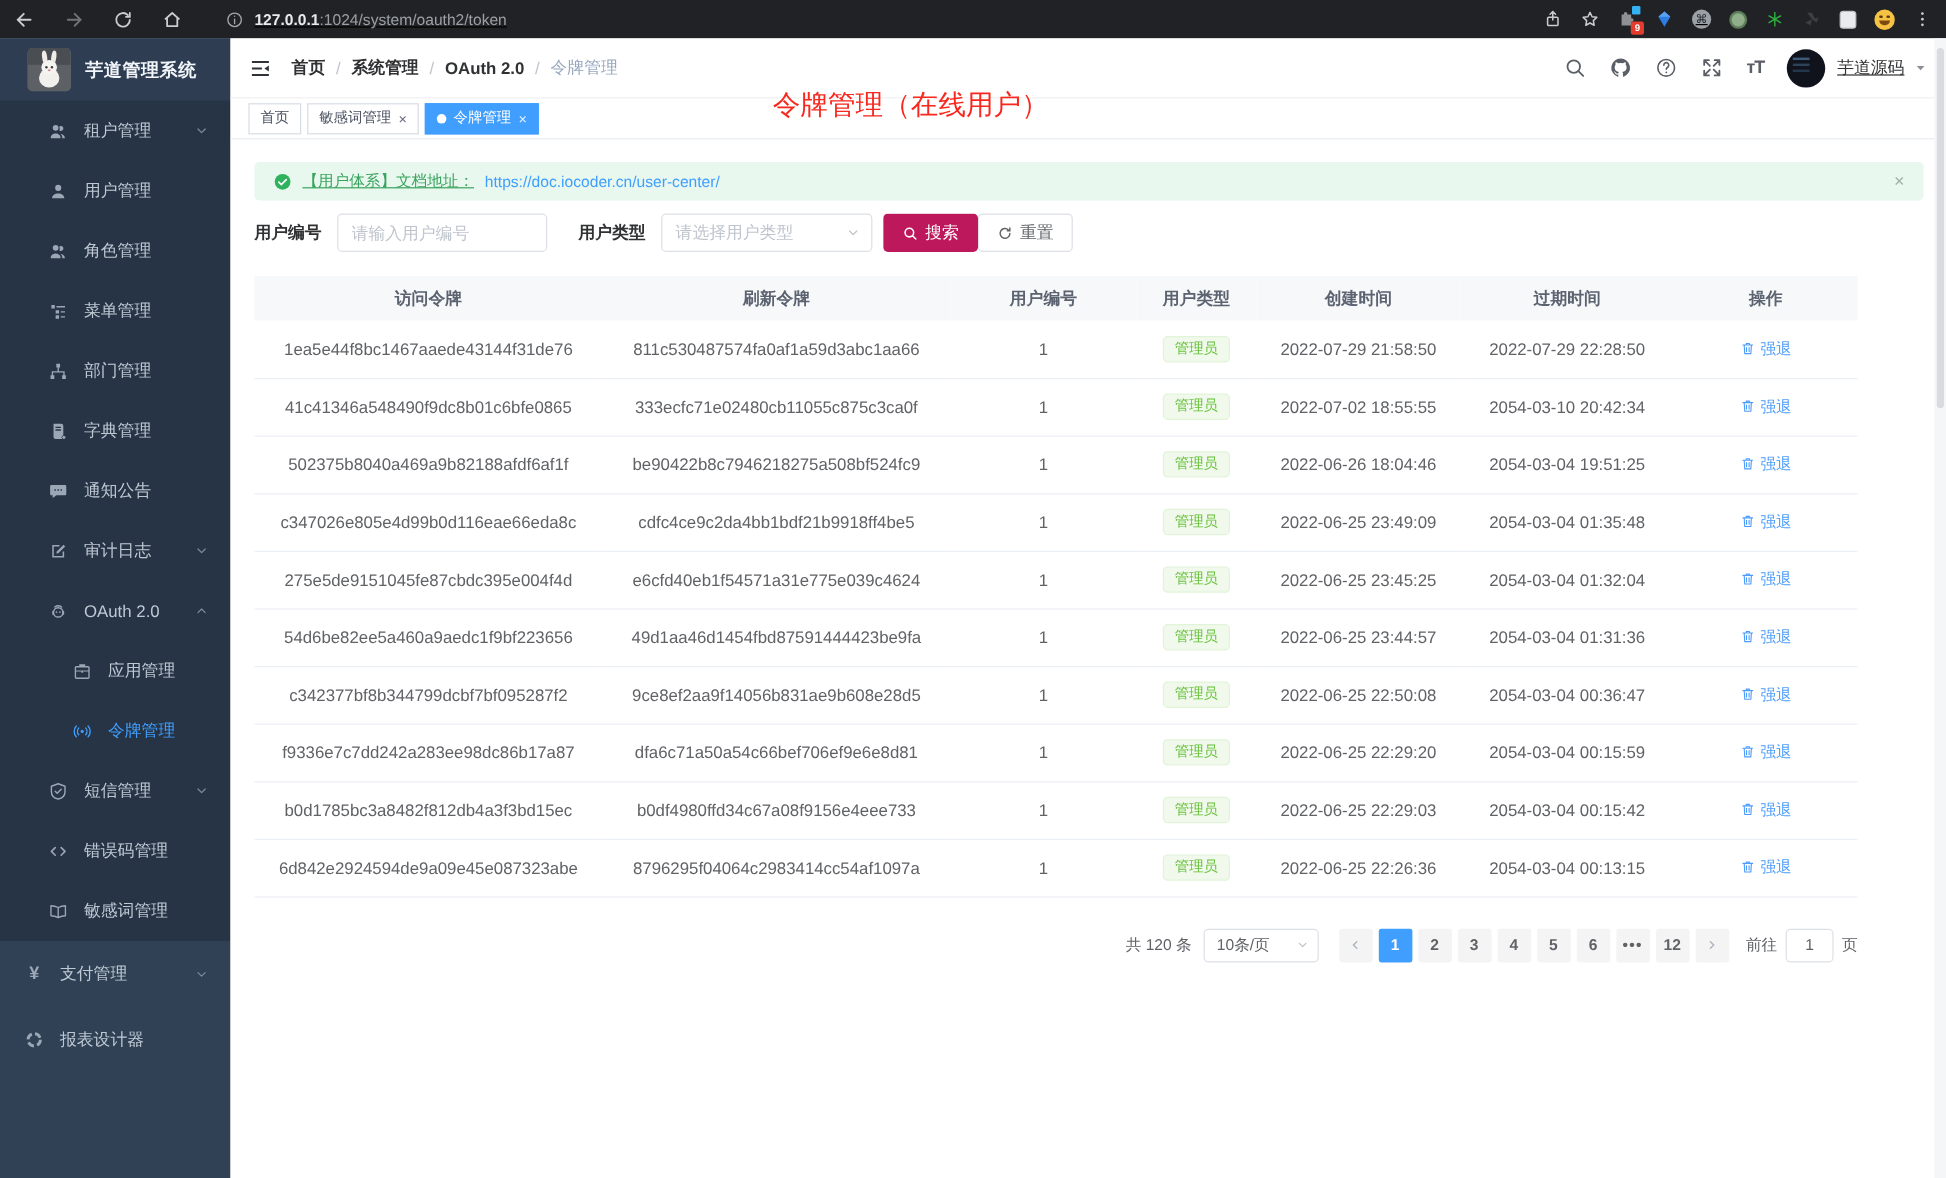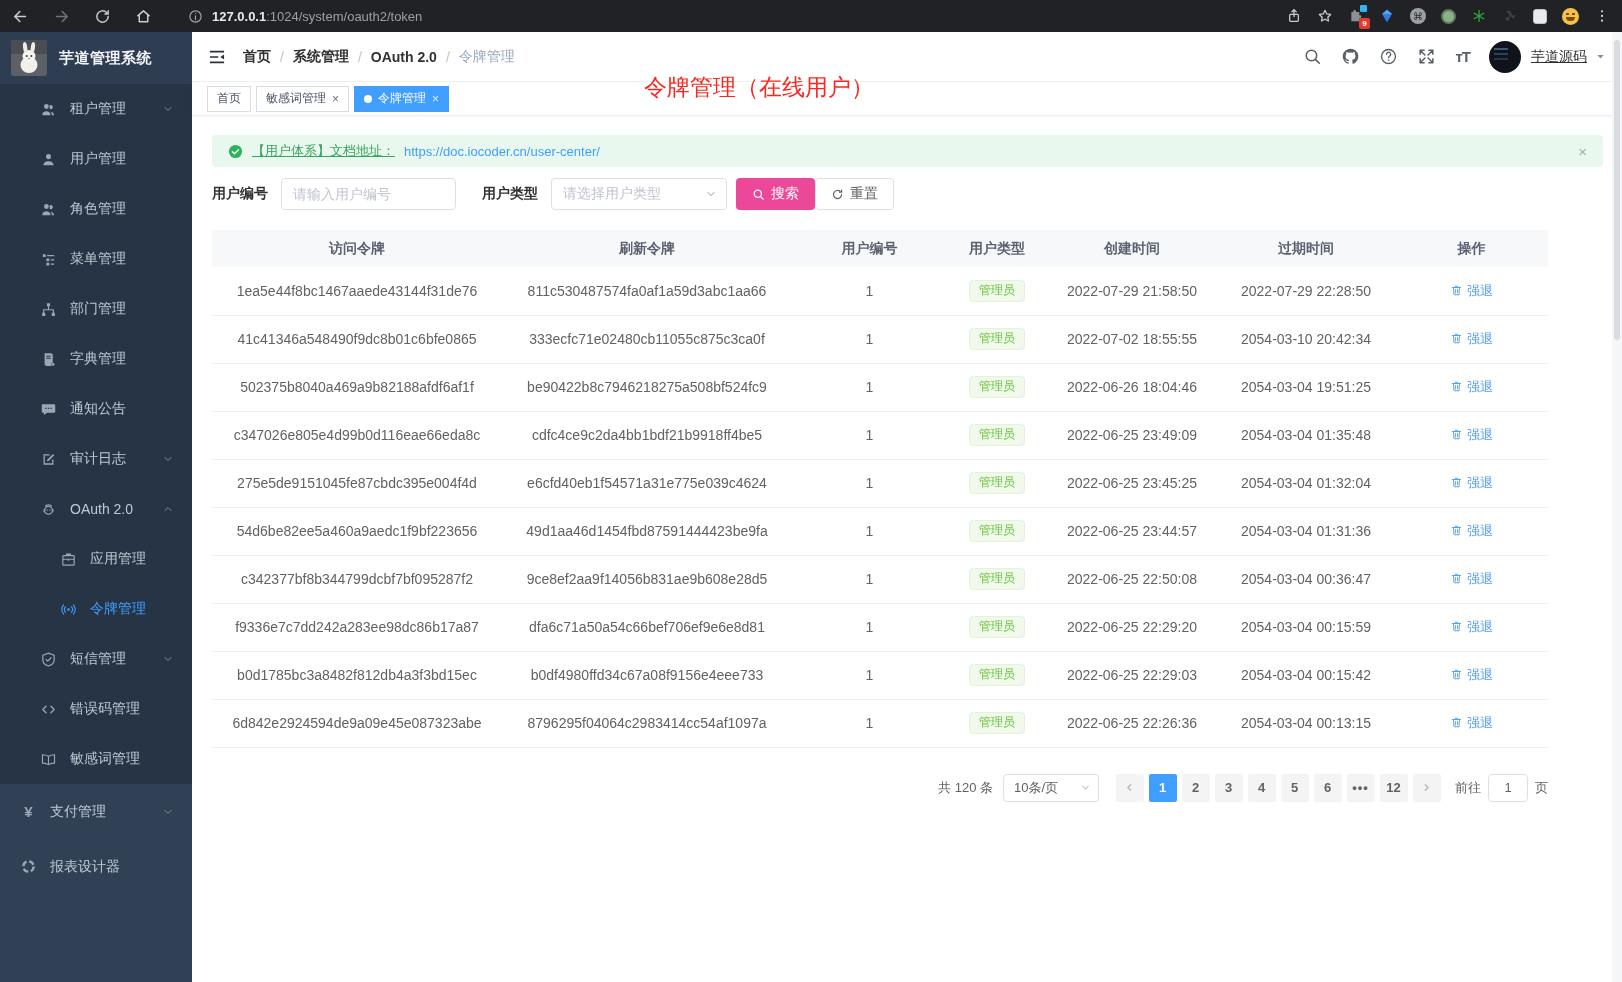--- a/index.html
+++ b/index.html
@@ -1,21 +1,21 @@
 <!DOCTYPE html>
 <html><head>
 <meta charset="utf-8">
 <style>
   * { box-sizing: border-box; margin: 0; padding: 0; }
   html,body { width:1622px; height:982px; overflow:hidden; font-family:"Liberation Sans","DejaVu Sans",sans-serif; background:#fff; }
   .ic { display:inline-flex; align-items:center; justify-content:center; }
   .ic svg { width:100%; height:100%; display:block; }
 
   
-  .chrome { height:32px; background:#212225; display:flex; align-items:center; padding:0 12px; gap:24px; }
+  .chrome { height:32px; background:#212225; display:flex; align-items:center; padding:0 12px; gap:24px;text-decoration:underline; }
   .chrome .nav-ic { width:17px; height:17px; color:#c9ccd1; }
   .chrome .nav-ic.dim { color:#707378; }
   .urlbar { display:flex; align-items:center; gap:9px; margin-left:12px; flex:1; min-width:0; }
   .urlbar .info-ic { width:15px; height:15px; color:#a2a6ab; }
   .url { font-size:13px; color:#9aa0a6; white-space:nowrap; }
   .url b { color:#e8eaed; font-weight:700; }
   .chrome-right { display:flex; align-items:center; gap:15px; margin-left:auto; }
   .chrome-right .nav-ic { width:16px; height:16px; }
   .ext { position:relative; width:16px; height:16px; }
   .badge { position:absolute; right:-6px; bottom:-5px; background:#e33b2e; color:#fff; font-size:8px; min-width:11px; height:11px; border-radius:2px; display:flex; align-items:center; justify-content:center; padding:0 2px; font-weight:700;}
@@ -23,21 +23,21 @@
   .emoji-face { width:17px; height:17px; border-radius:50%; background:#f6c244; position:relative; }
   .emoji-face:before { content:""; position:absolute; left:4px; top:5px; width:2.5px; height:2.5px; background:#5b3b11; border-radius:50%; box-shadow:6px 0 0 #5b3b11; }
   .emoji-face:after { content:""; position:absolute; left:4px; top:9px; width:9px; height:4px; border-radius:0 0 8px 8px; background:#7c4a12; }
   .green-dot { width:15px; height:15px; border-radius:50%; background:#8fae8a; border:2px solid #5d7d5a; }
   .white-sq { width:14px; height:15px; border-radius:3px; background:#e9eaec; border:1px solid #bfc2c6; }
   .cmd-circle { width:16px; height:16px; border-radius:50%; background:#9aa0a6; color:#26282b; font-size:10px; display:flex; align-items:center; justify-content:center; }
 
   
   .app { display:flex; height:950px; }
   .sidebar { width:192px; background:#263445; display:flex; flex-direction:column; flex-shrink:0; }
-  .logo { height:52px; background:#2e3d52; display:flex; align-items:center; padding-left:11px; gap:12px; flex-shrink:0; }
+  .logo { height:52px; background:#2e3d52; display:flex; align-items:center; padding-left:23px; gap:12px; flex-shrink:0; }
   .logo-img { width:36px; height:36px; border-radius:4px; background:#6e7277; overflow:hidden; flex-shrink:0; }
   .logo-title { color:#f2f5f9; font-size:15px; font-weight:700; letter-spacing:.5px; }
   .menu-sub { background:#263445; }
   .menu-top { background:#304156; flex:1; }
   .m-item { display:flex; align-items:center; height:50px; cursor:pointer; color:#bfc9d4; font-size:14px; }
   .m-item .mi { width:17px; height:17px; color:#9ba7b4; margin-right:13px; flex-shrink:0; font-size:15px; font-weight:700;}
   .m-item .ml { white-space:nowrap; }
   .m-item .arrow { width:12px; height:12px; color:#7e8c9a; margin-left:auto; margin-right:18px; }
   .m-item.lvl1 { padding-left:40px; }
   .m-item.lvl2 { padding-left:60px; }
@@ -77,21 +77,21 @@
 
   .filters { display:flex; align-items:center; margin-top:11px; font-size:14px; }
   .flabel { font-weight:600; color:#303133; margin-right:13px; }
   .finput { width:175px; height:32px; border:1px solid #dcdfe6; border-radius:4px; padding:0 11px; font-size:14px; color:#606266; outline:none; font-family:inherit; }
   .finput::placeholder { color:#bfc4cd; }
   .fselect { width:176px; height:32px; border:1px solid #dcdfe6; border-radius:4px; padding:0 9px 0 11px; display:flex; align-items:center; justify-content:space-between; color:#bfc4cd; cursor:pointer; }
   .fselect .sarrow { width:12px; height:12px; color:#c0c4cc; }
   .gap24 { width:26px; }
   .btn { height:32px; border-radius:4px; display:flex; align-items:center; gap:6px; font-size:14px; padding:0 15px; cursor:pointer; border:1px solid transparent; font-family:inherit; }
   .btn .bic { width:13px; height:13px; }
-  .btn-primary { background:#ec4899; color:#fff; margin-left:9px; }
+  .btn-primary { background:#be185d; color:#fff; margin-left:9px; }
   .btn-plain { background:#fff; border-color:#dcdfe6; color:#606266; margin-left:0; }
 
   .tablewrap { margin-top:20px; width:1336px; }
   table { width:100%; border-collapse:collapse; font-size:14px; color:#606266; table-layout:fixed; }
   thead th { background:#f7f8fa; height:37px; font-weight:600; color:#5b6270; text-align:center; }
   tbody td { height:48px; text-align:center; border-bottom:1px solid #ebeef5; overflow:hidden; white-space:nowrap; }
   .c1{width:290px}.c2{width:290px}.c3{width:155px}.c4{width:100px}.c5{width:170px}.c6{width:178px}.c7{width:153px}
   .tag { display:inline-block; padding:3px 9px 4px; font-size:12px; color:#67c23a; background:#f0f9eb; border:1px solid #e1f3d8; border-radius:4px; line-height:1.1; }
   .act { color:#4b9cfa; display:inline-flex; align-items:center; gap:4px; font-size:13px; cursor:pointer; }
   .act .tic { width:13px; height:13px; }

